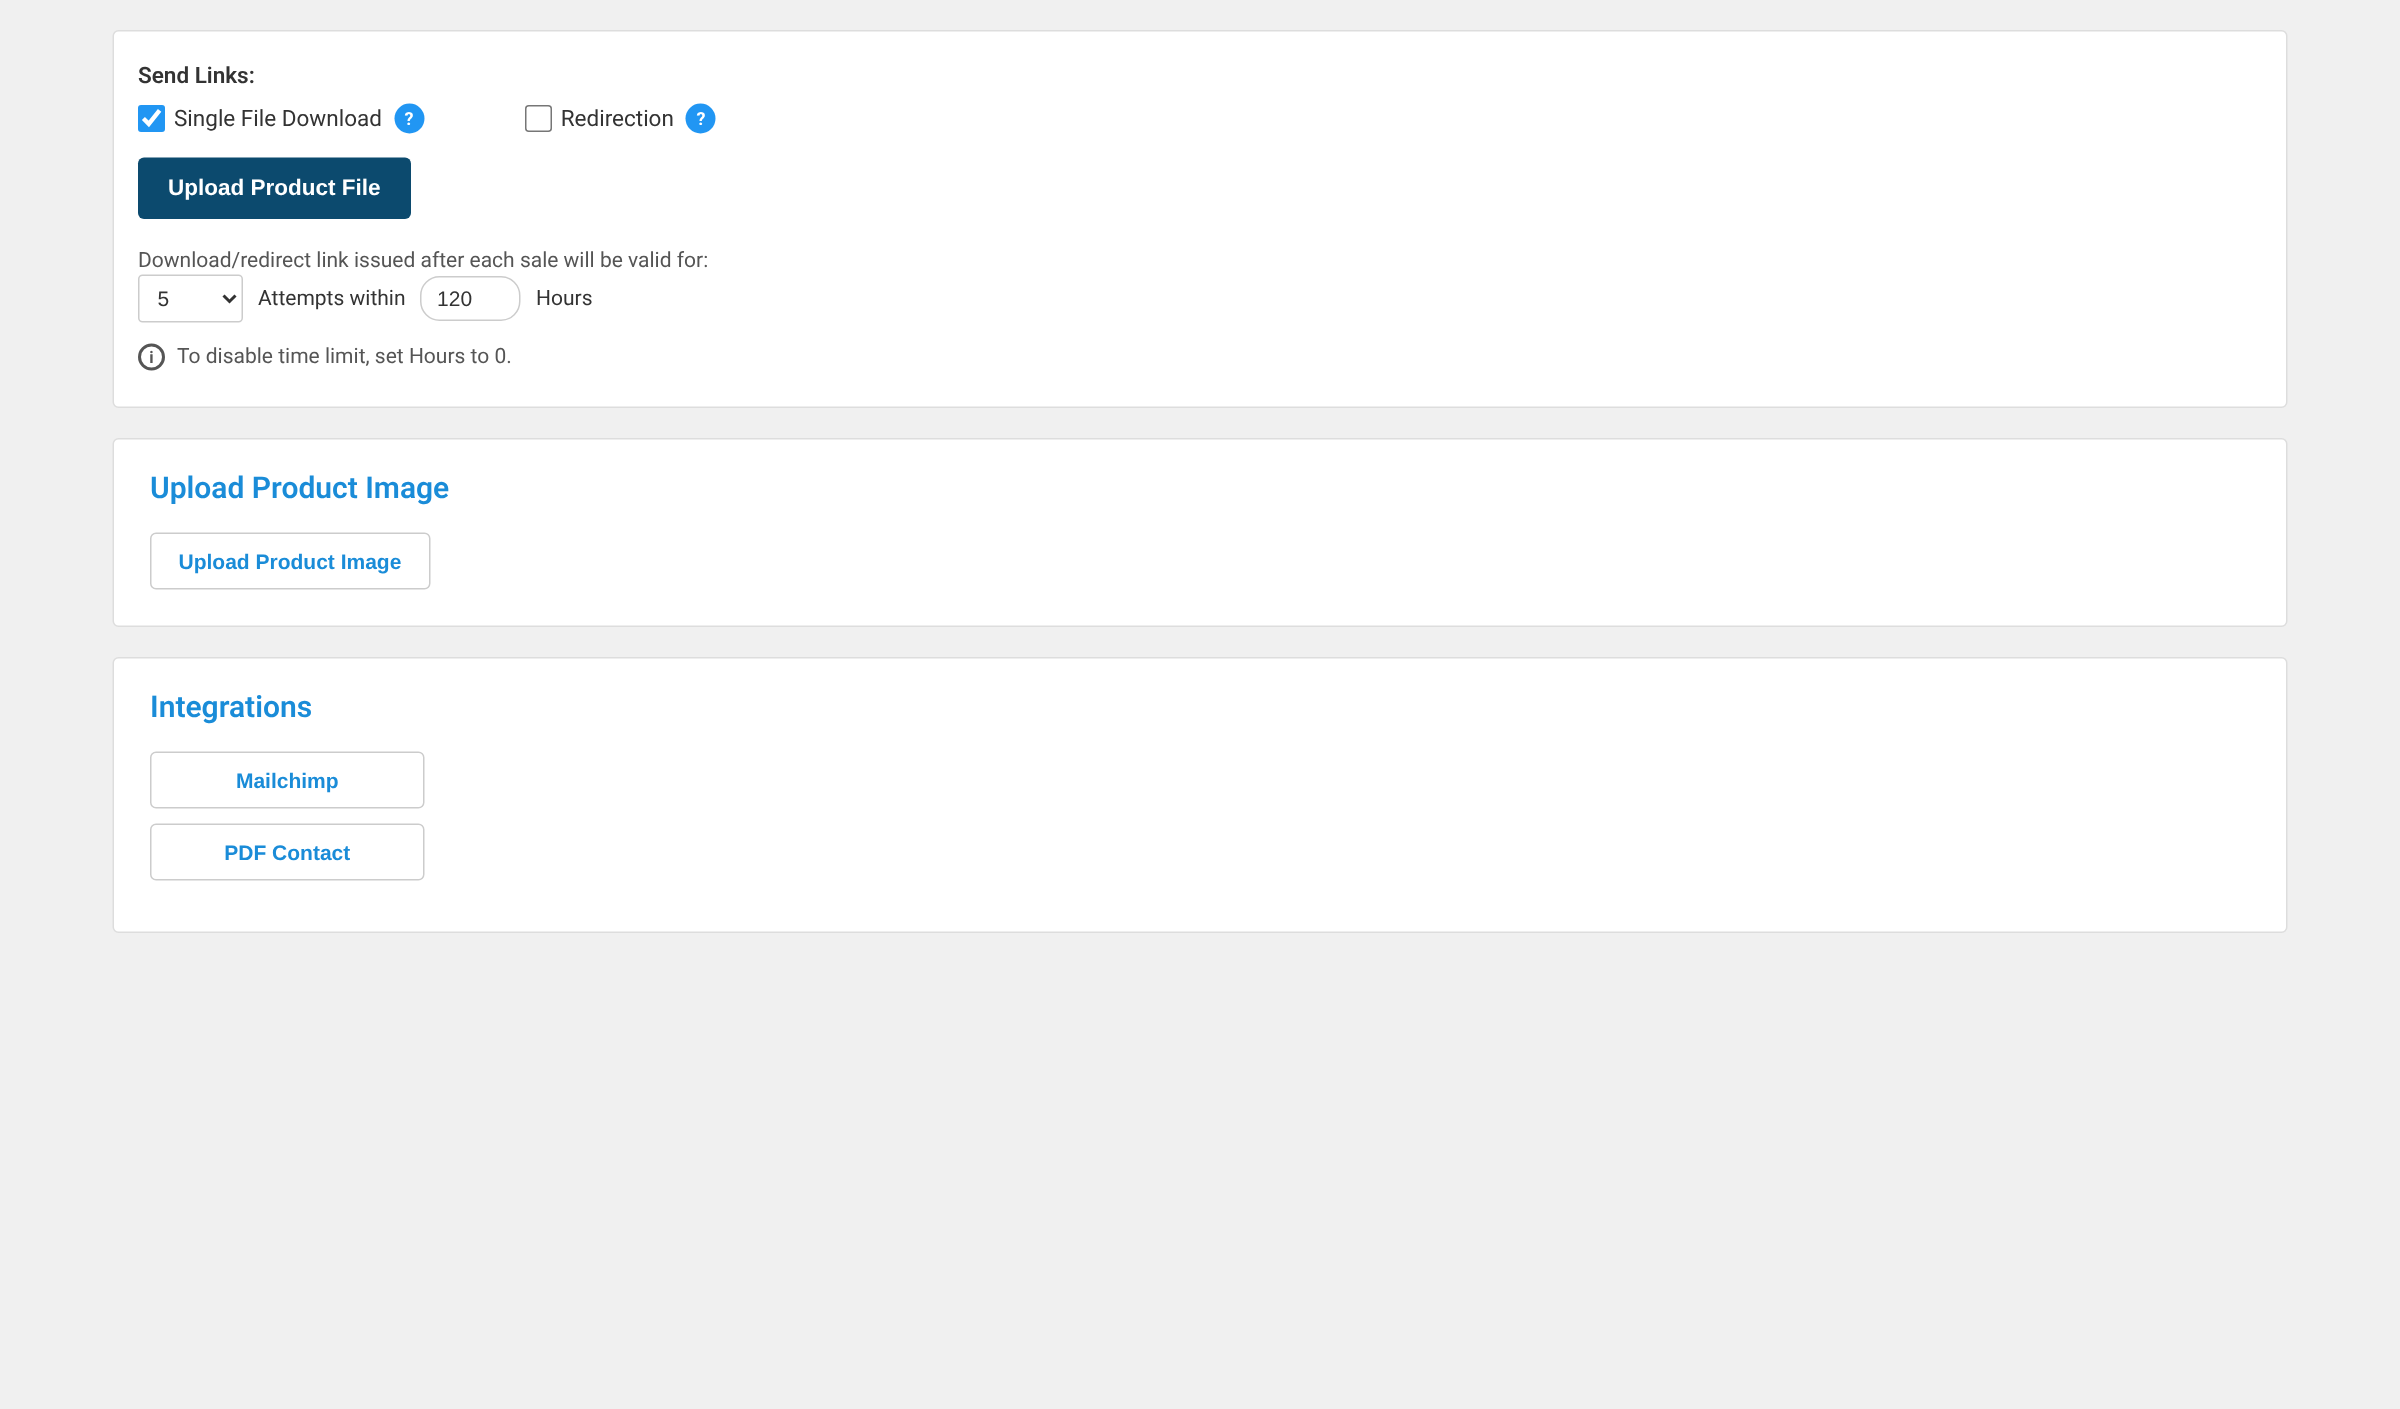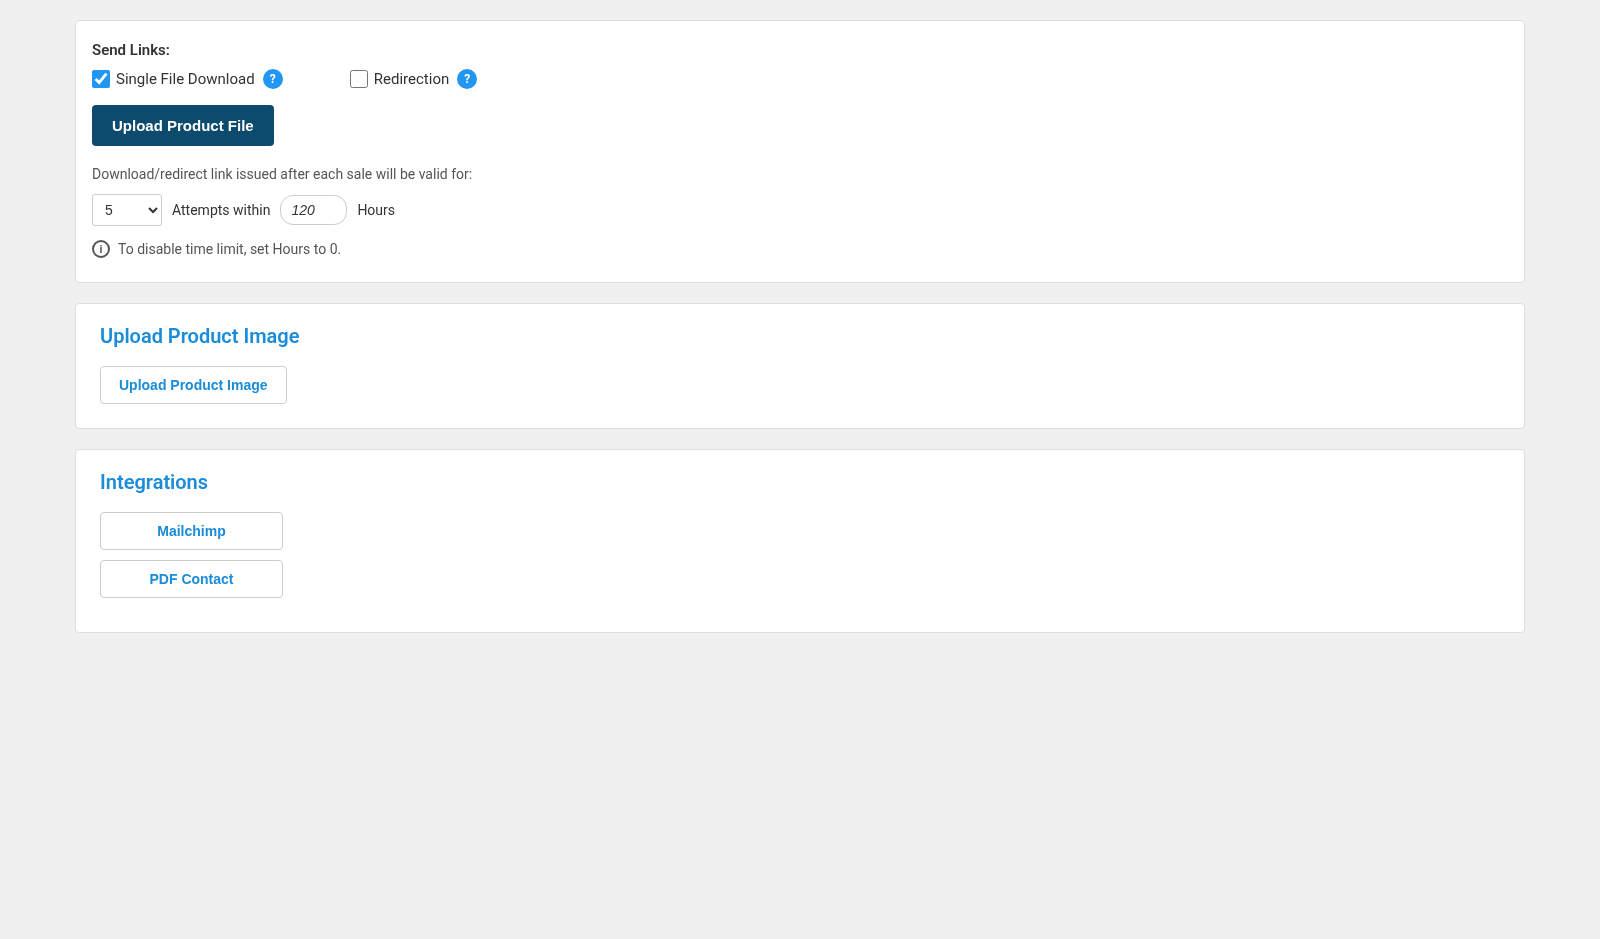--- a/index.html
+++ b/index.html
@@ -91,21 +91,21 @@
       padding: 12px 20px;
       font-size: 15px;
       font-weight: 700;
       cursor: pointer;
       margin-bottom: 20px;
     }
 
     .validity-text {
       color: #555;
       font-size: 14px;
-      margin-bottom: 12px;
+      margin-bottom: 1px;
     }
 
     .attempts-row {
       display: flex;
       align-items: center;
       gap: 10px;
       margin-bottom: 14px;
     }
 
     .attempts-select {
@@ -124,21 +124,20 @@
       color: #333;
     }
 
     .hours-input {
       border: 1px solid #ccc;
       border-radius: 13px;
       padding: 6px 10px;
       font-size: 14px;
       color: #333;
       width: 67px;
-      font-style: italic;
     }
 
     .hours-label {
       font-size: 14px;
       color: #333;
     }
 
     .info-row {
       display: flex;
       align-items: center;

